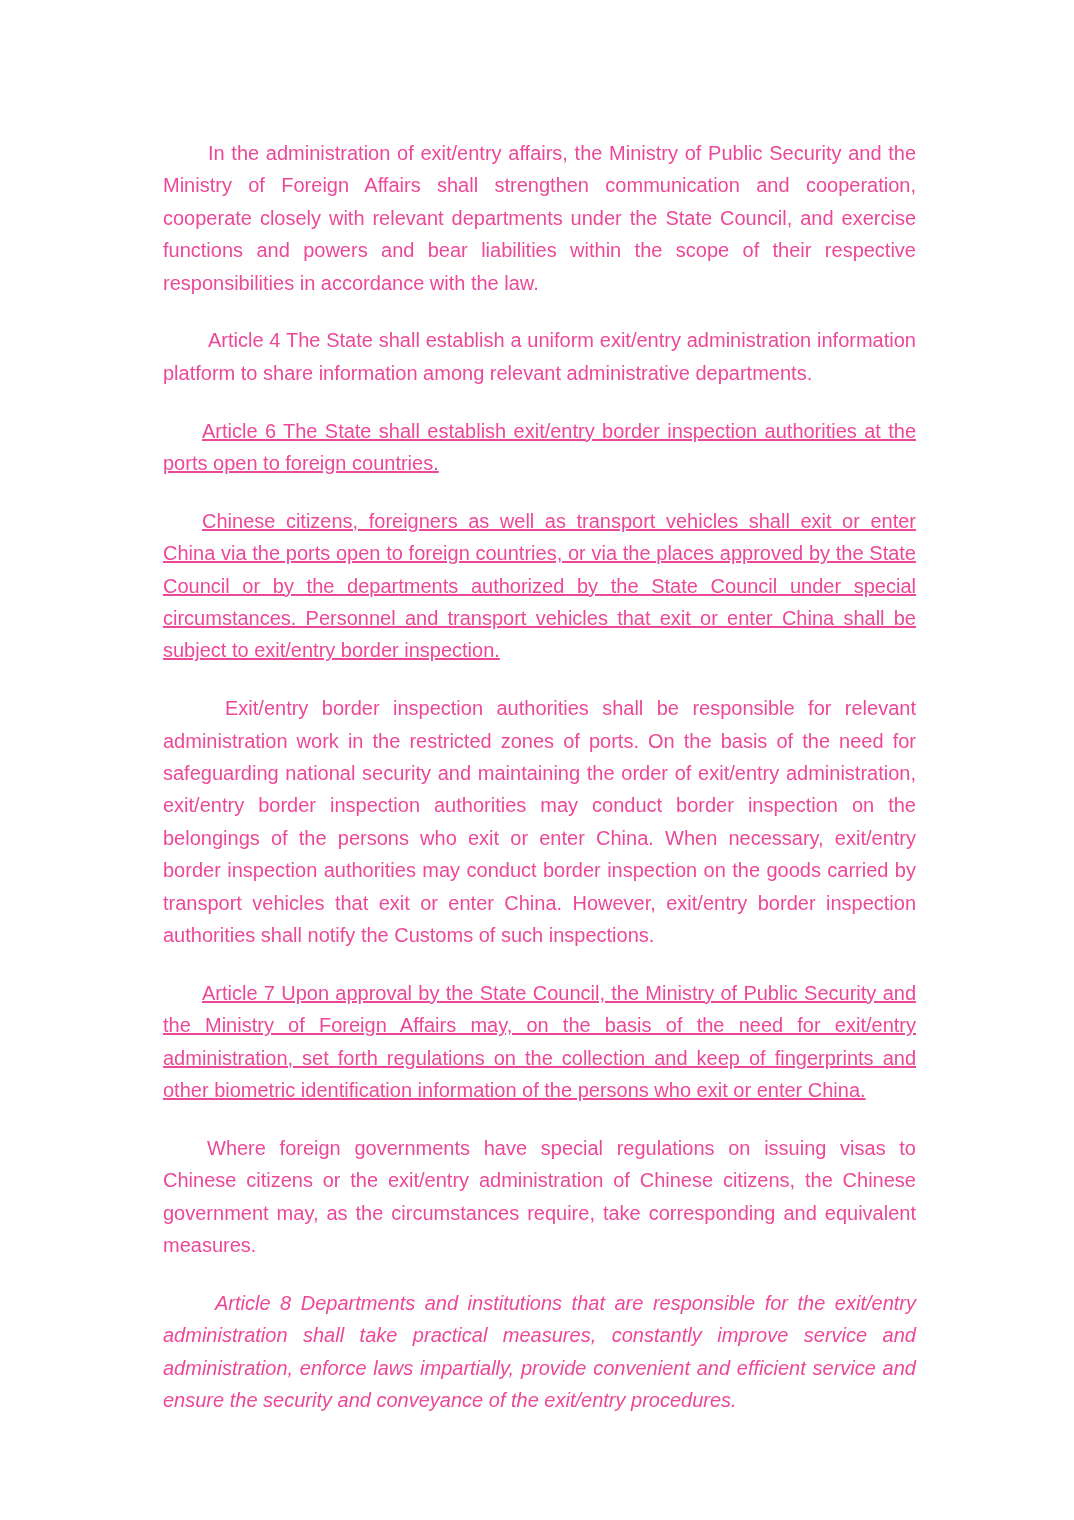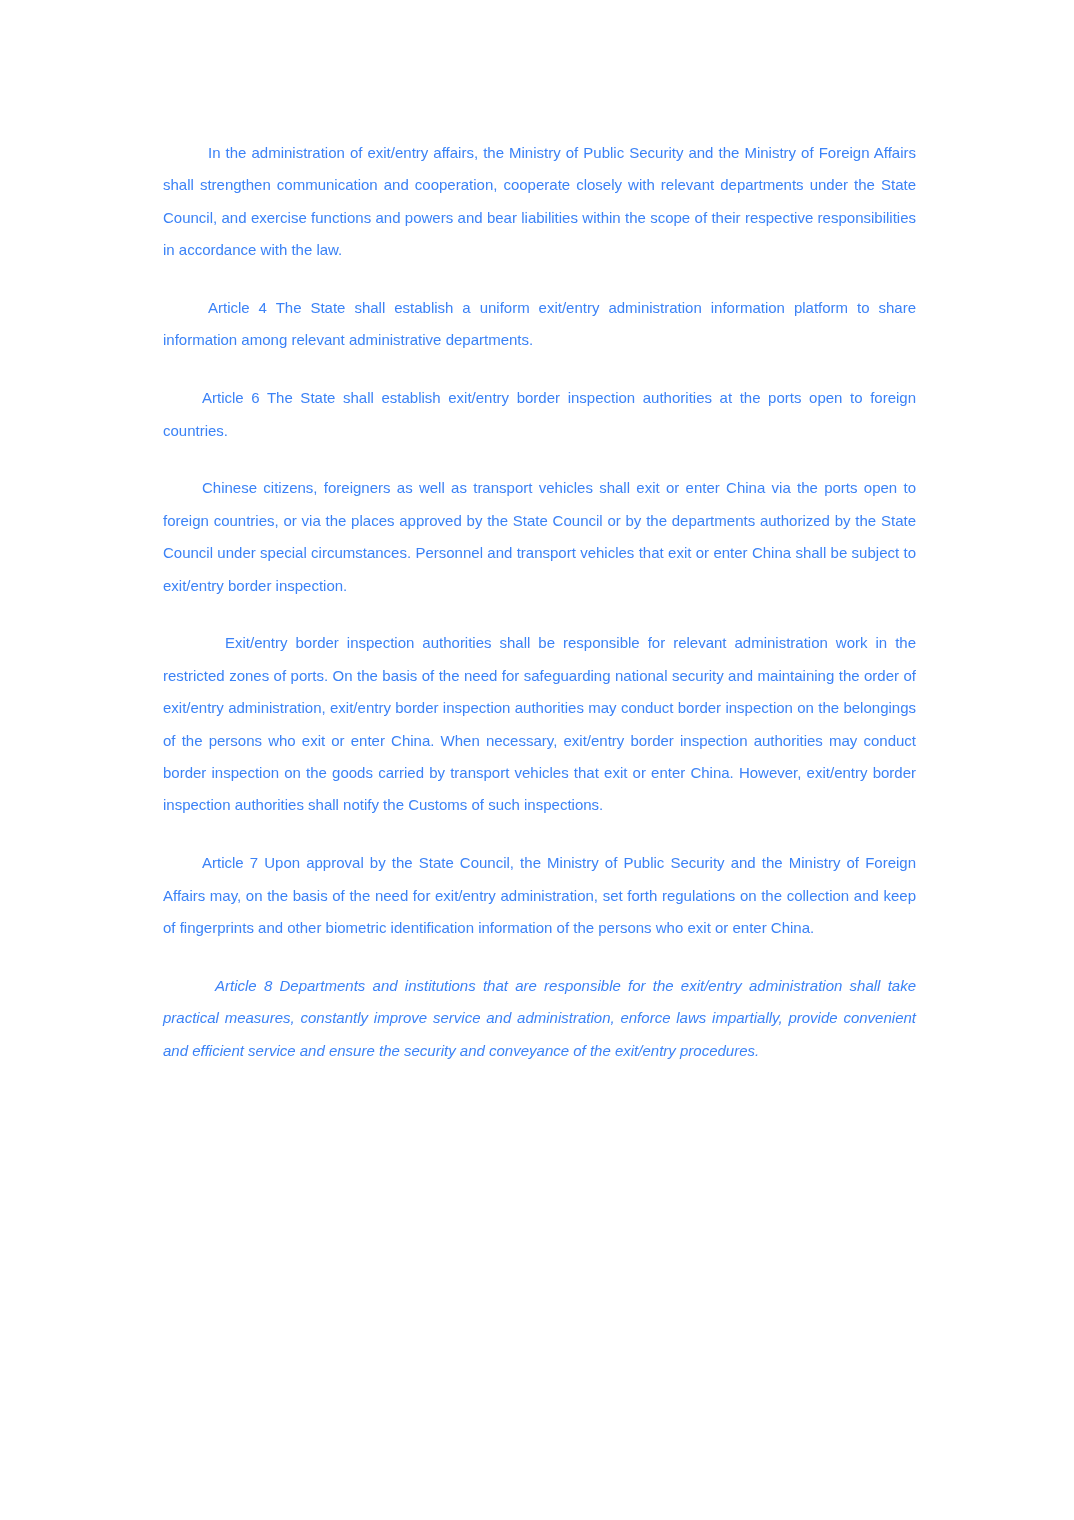--- a/index.html
+++ b/index.html
@@ -11,40 +11,41 @@
       width: 1074px;
       height: 1520px;
       position: relative;
       overflow: hidden;
     }
     .page {
       position: absolute;
       left: 163px;
       top: 137px;
       width: 753px;
-      color: #3b82f6;
+      color: #ec4899;
       font-family: "Liberation Sans", sans-serif;
-      font-size: 15px;
+      font-size: 20px;
       line-height: 32.4px;
     }
     .para {
       margin: 0 0 25.4px 0;
       text-align: justify;
       text-align-last: left;
     }
     .ind-45 { text-indent: 45px; }
-    .ind-39 { text-indent: 39px; }
+    .ind-39 { text-indent: 39px; text-decoration: underline; }
     .ind-62 { text-indent: 62px; }
     .ind-44 { text-indent: 44px; }
     .ind-52 { text-indent: 52px; font-style: italic; }
   </style>
 </head>
 <body>
 
 <div class="page">
   <p class="para ind-45">In the administration of exit/entry affairs, the Ministry of Public Security and the Ministry of Foreign Affairs shall strengthen communication and cooperation, cooperate closely with relevant departments under the State Council, and exercise functions and powers and bear liabilities within the scope of their respective responsibilities in accordance with the law.</p>
   <p class="para ind-45">Article 4 The State shall establish a uniform exit/entry administration information platform to share information among relevant administrative departments.</p>
   <p class="para ind-39">Article 6 The State shall establish exit/entry border inspection authorities at the ports open to foreign countries.</p>
   <p class="para ind-39">Chinese citizens, foreigners as well as transport vehicles shall exit or enter China via the ports open to foreign countries, or via the places approved by the State Council or by the departments authorized by the State Council under special circumstances. Personnel and transport vehicles that exit or enter China shall be subject to exit/entry border inspection.</p>
   <p class="para ind-62">Exit/entry border inspection authorities shall be responsible for relevant administration work in the restricted zones of ports. On the basis of the need for safeguarding national security and maintaining the order of exit/entry administration, exit/entry border inspection authorities may conduct border inspection on the belongings of the persons who exit or enter China. When necessary, exit/entry border inspection authorities may conduct border inspection on the goods carried by transport vehicles that exit or enter China. However, exit/entry border inspection authorities shall notify the Customs of such inspections.</p>
   <p class="para ind-39">Article 7 Upon approval by the State Council, the Ministry of Public Security and the Ministry of Foreign Affairs may, on the basis of the need for exit/entry administration, set forth regulations on the collection and keep of fingerprints and other biometric identification information of the persons who exit or enter China.</p>
+  <p class="para ind-44">Where foreign governments have special regulations on issuing visas to Chinese citizens or the exit/entry administration of Chinese citizens, the Chinese government may, as the circumstances require, take corresponding and equivalent measures.</p>
   <p class="para ind-52">Article 8 Departments and institutions that are responsible for the exit/entry administration shall take practical measures, constantly improve service and administration, enforce laws impartially, provide convenient and efficient service and ensure the security and conveyance of the exit/entry procedures.</p>
 </div>
 
 </body></html>

